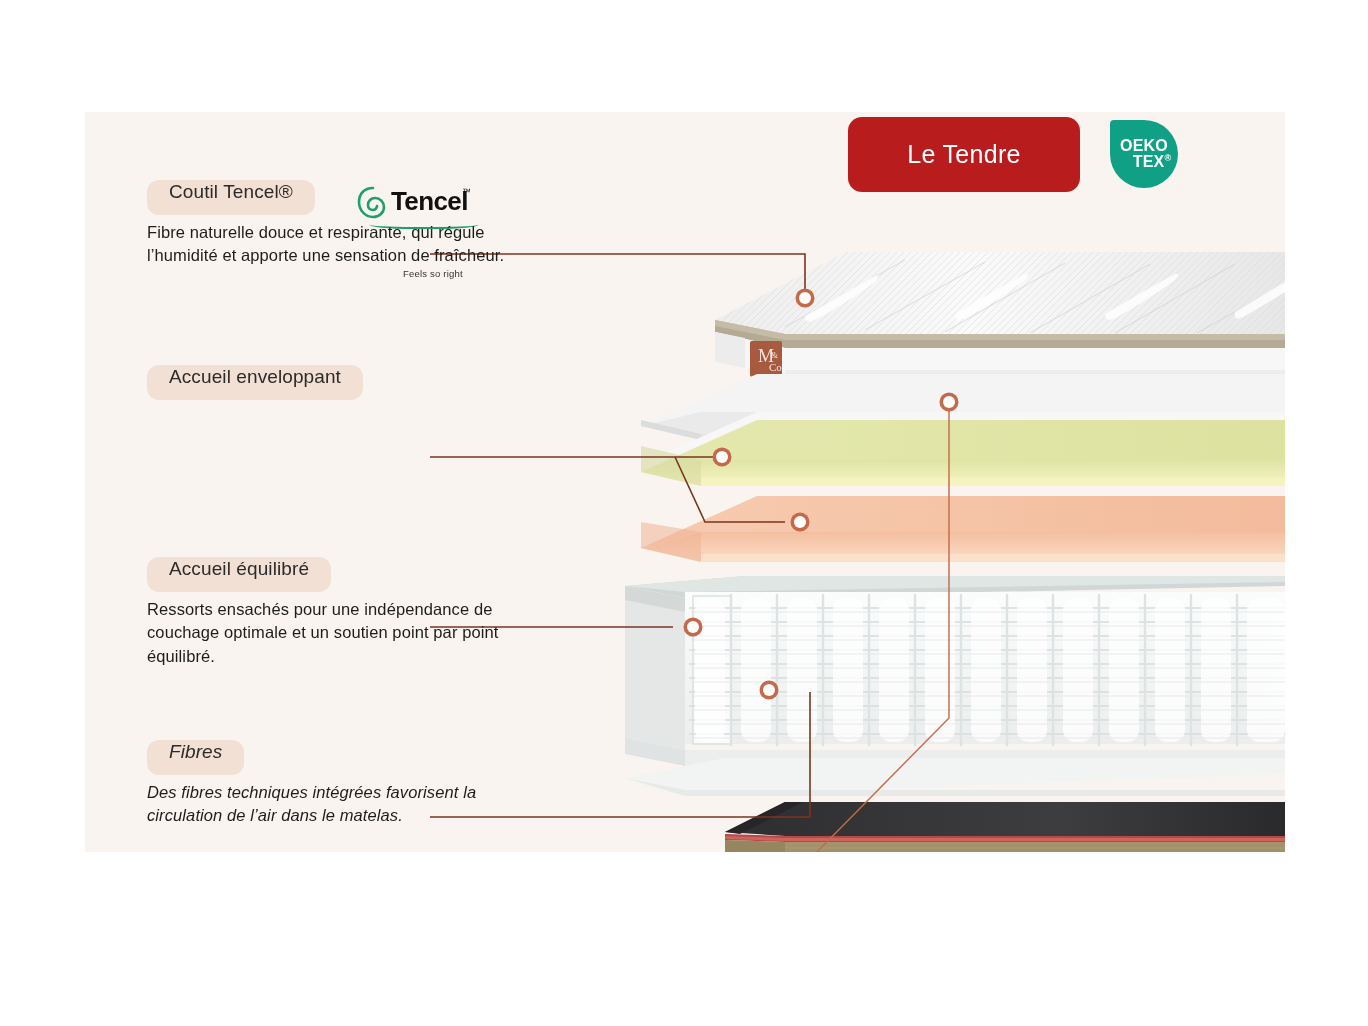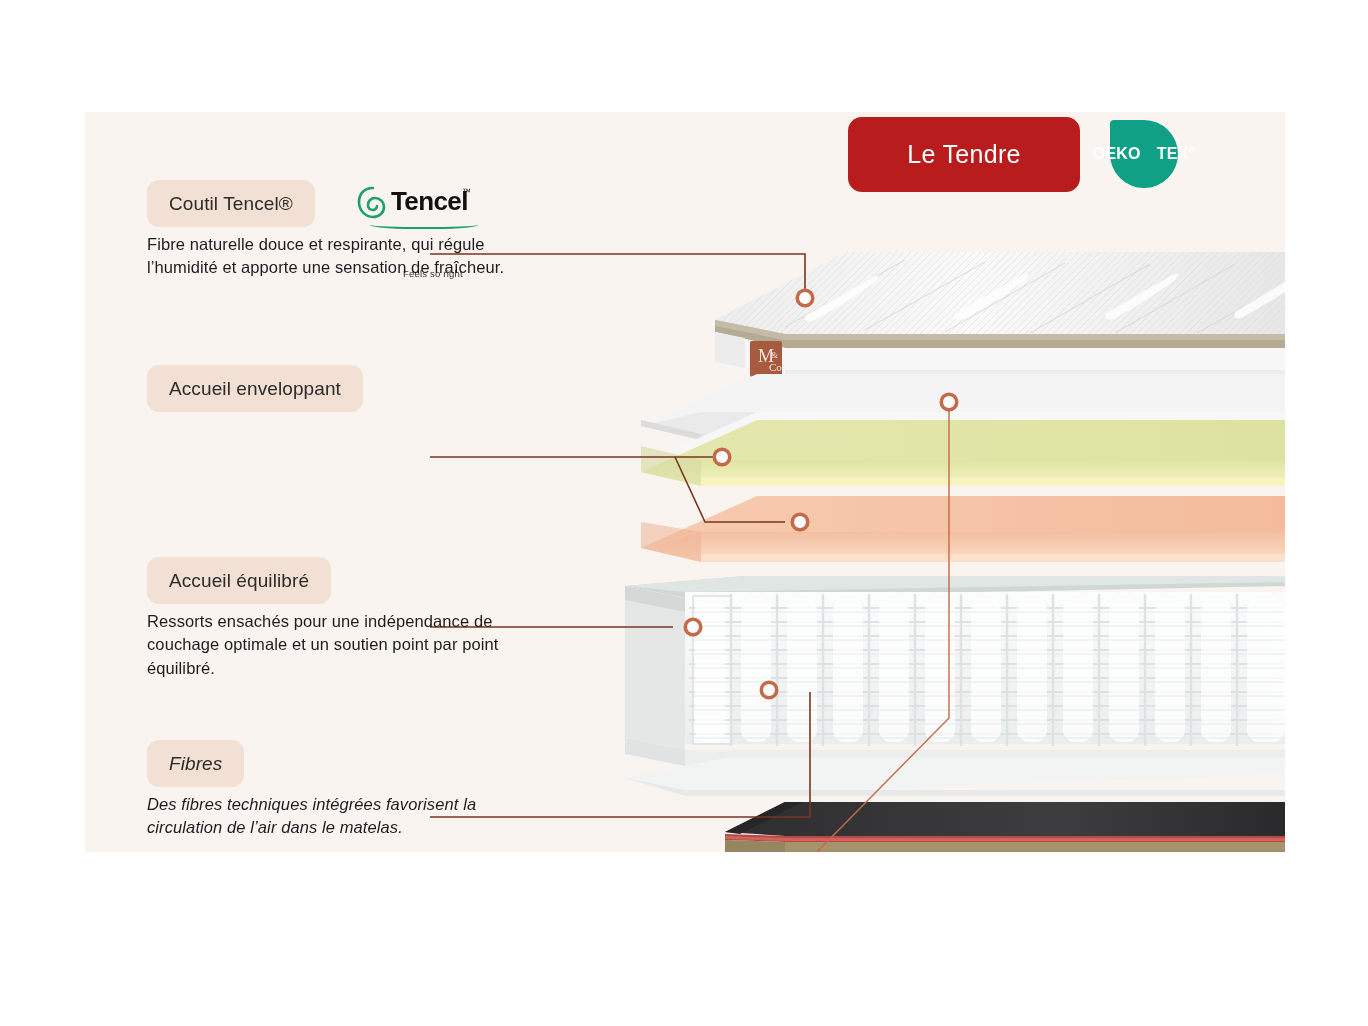--- a/index.html
+++ b/index.html
@@ -25,35 +25,35 @@
     background:#b91c1c;
     border-radius:14px 14px 14px 14px;
     display:flex; align-items:center; justify-content:center;
     color:#ffffff; font-size:25px; letter-spacing:.3px;
   }
   #oeko{
     position:absolute; left:1025px; top:8px;
     width:68px; height:68px;
     background:#10a085;
     border-radius:4px 34px 34px 34px;
-    display:flex; 
+    display:flex; flex-direction:column;
     align-items:center; justify-content:center;
     color:#fff; font-weight:bold; line-height:1.02;
   }
   #oeko .l1{font-size:16px;letter-spacing:.2px;}
   #oeko .l2{font-size:16px;letter-spacing:.2px;margin-left:16px;}
   #oeko sup{font-size:9px;}
 
   
   .block{position:absolute;left:62px;width:390px;}
   .pill{
     display:inline-block;
     background:#f2e0d5;
     border-radius:12px;
-    padding:13px 22px 12px 22px;
+    padding:1px 22px 12px 22px;
     font-size:19px;
     color:#2b2b2b;
     letter-spacing:.1px;
   }
   .desc{
     margin-top:6px;
     font-size:16.5px;
     line-height:1.42;
     color:#1d1d1d;
     letter-spacing:.1px;

